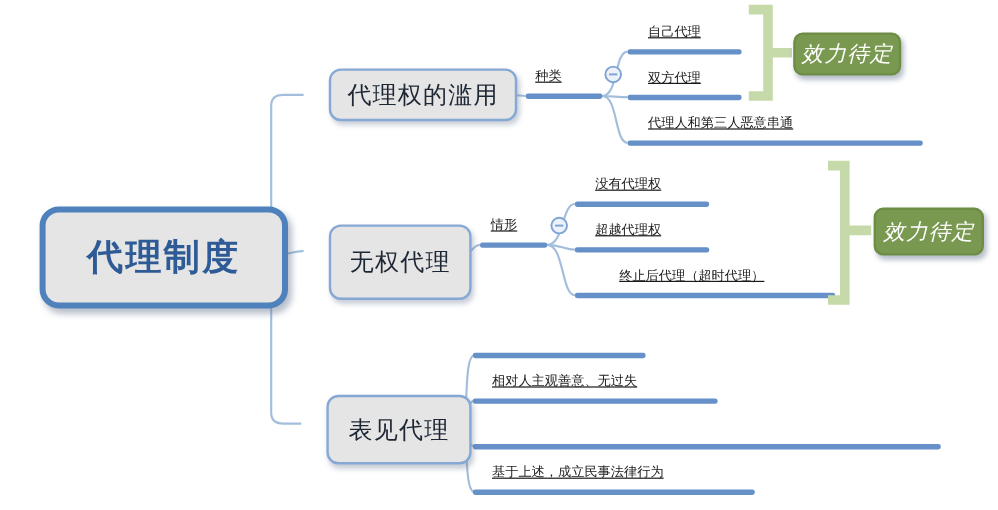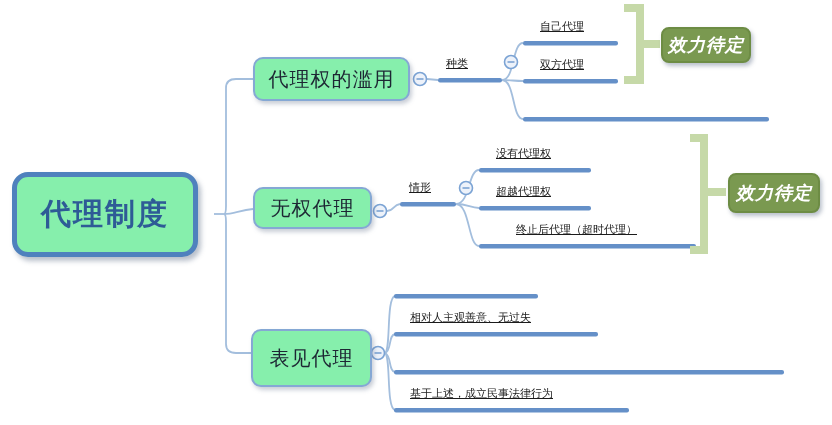--- a/index.html
+++ b/index.html
@@ -3,37 +3,37 @@
 <meta charset="utf-8">
 <style>
   html,body{margin:0;padding:0;background:#ffffff;}
   .stage{
     position:relative;width:832px;height:425px;background:#ffffff;overflow:hidden;
     font-family:"DejaVu Sans","Liberation Sans",sans-serif;
   }
   .layer{position:absolute;left:0;top:0;}
   .node{
     position:absolute;display:flex;align-items:center;justify-content:center;
-    background:#86efac;border:2px solid #85a8d4;border-radius:10px;
+    background:#e5e5e5;border:2px solid #85a8d4;border-radius:10px;
     color:#1d2633;font-size:20px;letter-spacing:1px;white-space:nowrap;
-    box-shadow:2px 3px 4px rgba(100,115,140,.35);box-sizing:border-box;
+    box-shadow:2px 3px 4px rgba(100,115,140,.35);box-sizing:border-box;margin-left:21px;
   }
   .root{
     border:5px solid #4f81bd;border-radius:16px;
     font-size:30px;font-weight:bold;color:#2e5b96;letter-spacing:2px;
     box-shadow:3px 4px 5px rgba(100,115,140,.45);
   }
   .leaf,.grp{
     position:absolute;font-size:11px;color:#1b1b1b;white-space:nowrap;line-height:20px;text-decoration:underline;
   }
   .badge{
     position:absolute;display:flex;align-items:center;justify-content:center;
     background:#7a9950;border:2px solid #6d8c44;border-radius:8px;
     color:#ffffff;font-size:18px;font-style:italic;letter-spacing:1px;white-space:nowrap;
-    box-shadow:2px 3px 4px rgba(100,115,140,.45);box-sizing:border-box;font-weight:bold;
+    box-shadow:2px 3px 4px rgba(100,115,140,.45);box-sizing:border-box;
   }
 </style>
 </head>
 <body>
 
 <div class="stage">
 
   <svg class="layer" width="832" height="425" viewBox="0 0 832 425">
 
     <g stroke="#a3bedd" stroke-width="1.8" fill="none">
@@ -98,31 +98,32 @@
         <circle cx="466" cy="188" r="6.5" fill="#edf2fa" stroke="#7ba3d4" stroke-width="1.6"></circle>
         <line x1="462.5" y1="188" x2="469.5" y2="188" stroke="#7ba3d4" stroke-width="1.6"></line>
       </g>
       <g>
         <circle cx="378" cy="353" r="6.5" fill="#edf2fa" stroke="#7ba3d4" stroke-width="1.6"></circle>
         <line x1="374.5" y1="353" x2="381.5" y2="353" stroke="#7ba3d4" stroke-width="1.6"></line>
       </g>
     </g>
   </svg>
 
-  <div class="node root" style="left:12px;top:172px;width:186px;height:85px">代理制度</div>
+  <div class="node root" style="left:12px;top:172px;width:207px;height:85px">代理制度</div>
 
   <div class="node" style="left:253px;top:57px;width:157px;height:44px">代理权的滥用</div>
-  <div class="node" style="left:253px;top:187px;width:119px;height:42px">无权代理</div>
+  <div class="node" style="left:253px;top:187px;width:119px;height:63px">无权代理</div>
   <div class="node" style="left:251px;top:329px;width:121px;height:58px">表见代理</div>
 
   <div class="grp" style="left:446px;top:54px">种类</div>
   <div class="grp" style="left:409px;top:178px">情形</div>
 
   <div class="leaf" style="left:540px;top:17px">自己代理</div>
   <div class="leaf" style="left:540px;top:55px">双方代理</div>
+  <div class="leaf" style="left:540px;top:93px">代理人和第三人恶意串通</div>
 
   <div class="leaf" style="left:496px;top:144px">没有代理权</div>
   <div class="leaf" style="left:496px;top:182px">超越代理权</div>
   <div class="leaf" style="left:516px;top:220px">终止后代理（超时代理）</div>
 
   <div class="leaf" style="left:410px;top:308px">相对人主观善意、无过失</div>
   <div class="leaf" style="left:410px;top:384px">基于上述，成立民事法律行为</div>
 
   <div class="badge" style="left:661px;top:27px;width:90px;height:36px">效力待定</div>
   <div class="badge" style="left:728px;top:173px;width:92px;height:40px">效力待定</div>

